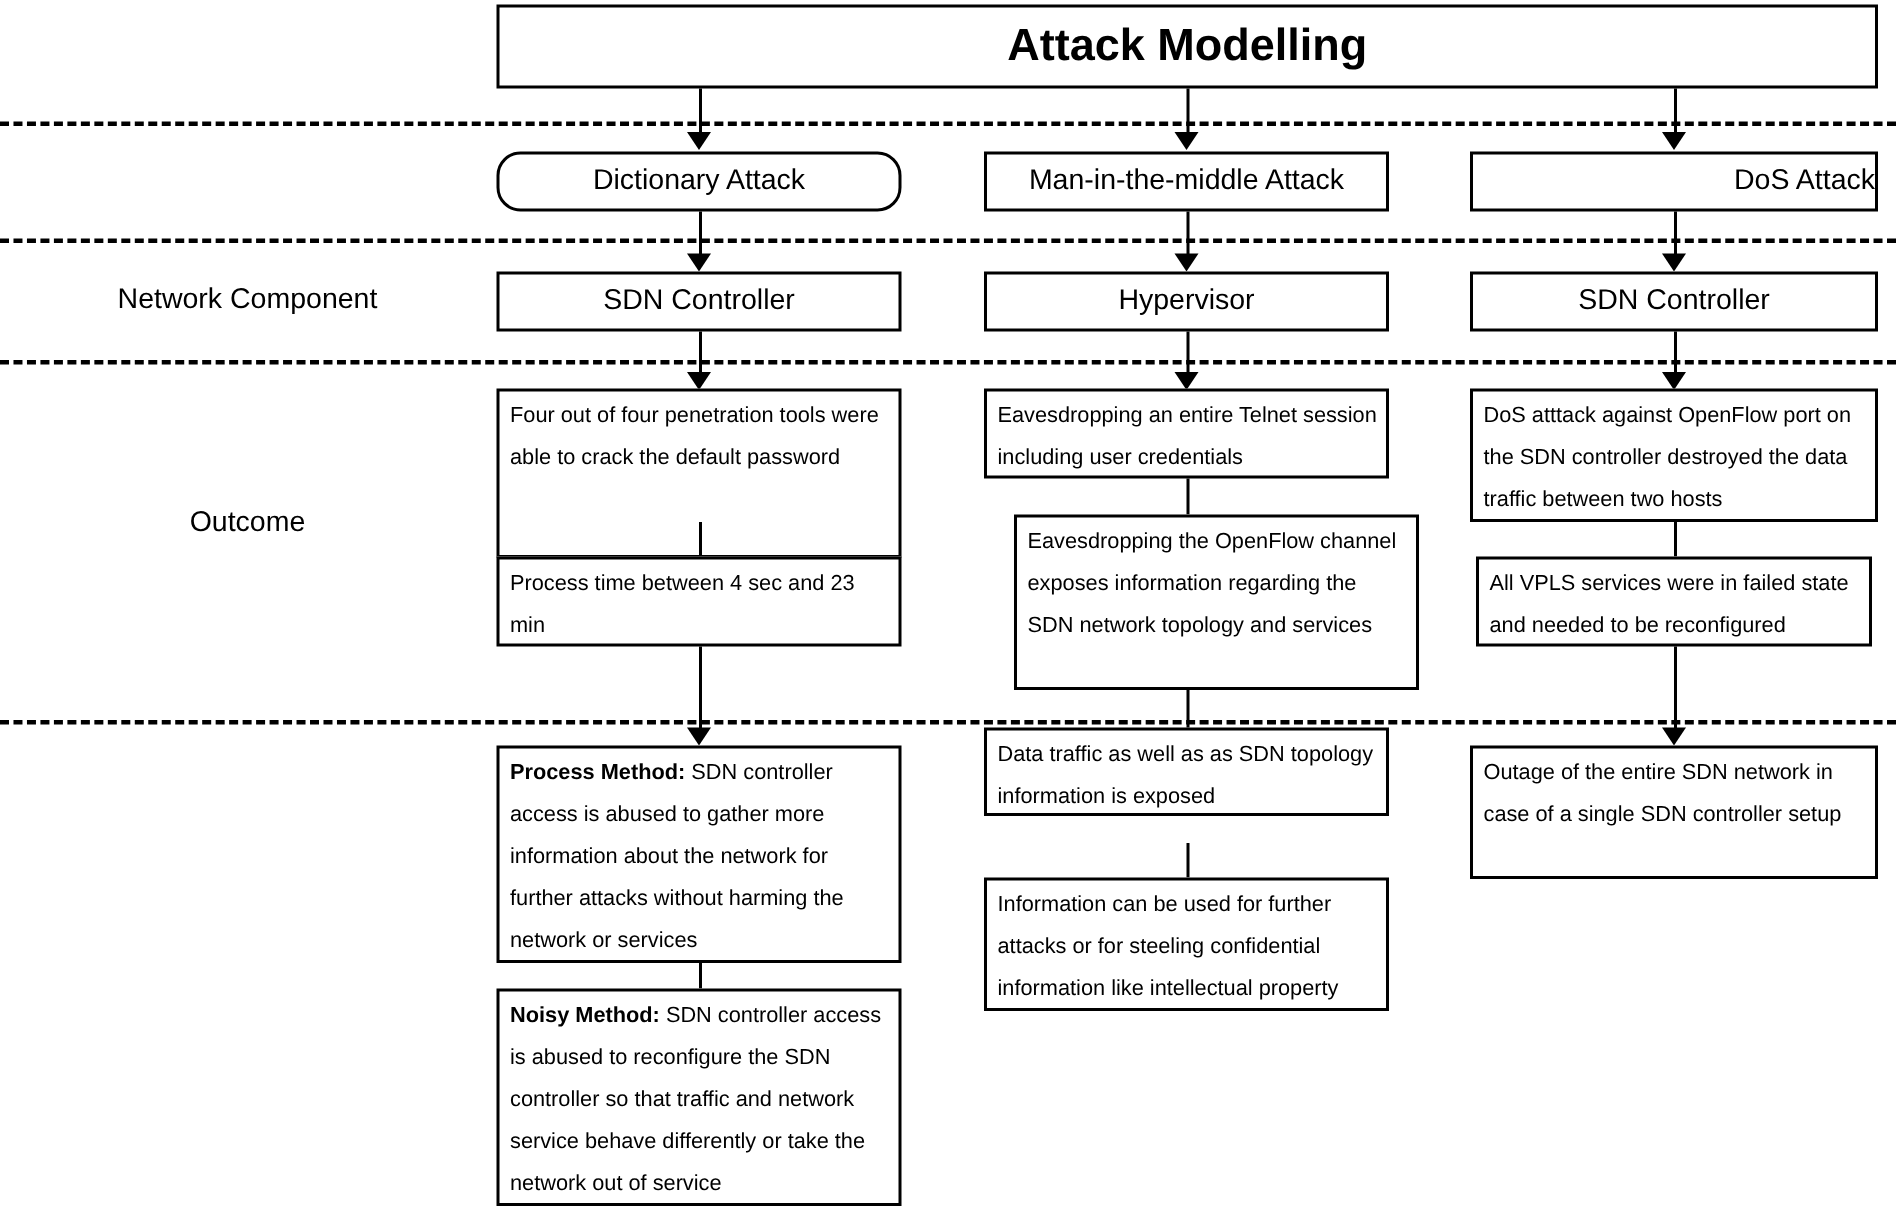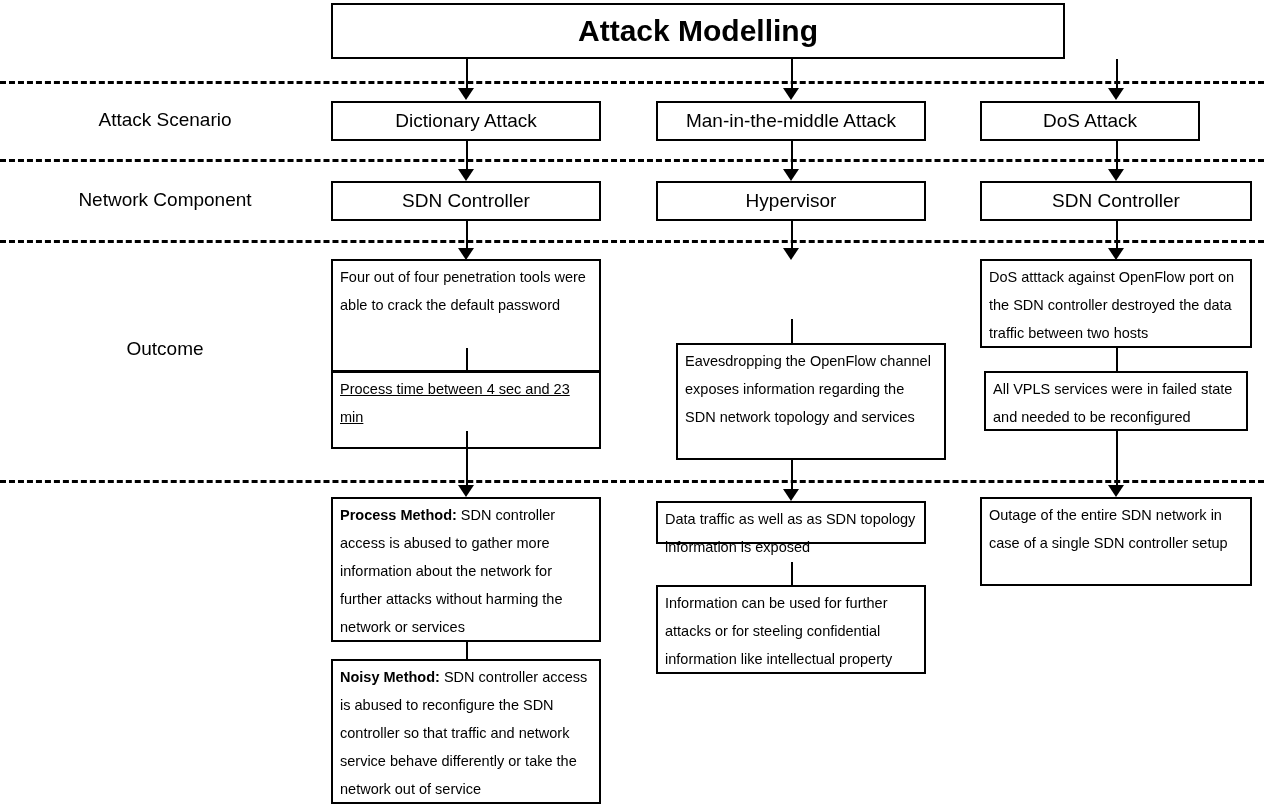--- a/index.html
+++ b/index.html
@@ -84,55 +84,54 @@
     border-left: 8px solid transparent;
     border-right: 8px solid transparent;
     border-top: 12px solid #000000;
   }
 </style>
 </head>
 <body>
 
 <div id="canvas">
 
-  <div class="box title-box" style="left:331px; top:3px; width:734px; height:56px;">
+  <div class="box title-box" style="left:331px; top:3px; width:921px; height:56px;">
     <span>Attack Modelling</span>
   </div>
 
   <div class="sep" style="top:81px;"></div>
   <div class="sep" style="top:159px;"></div>
   <div class="sep" style="top:240px;"></div>
   <div class="sep" style="top:480px;"></div>
 
-  <div class="row-label" style="left:40px; top:109px; width:250px;">Attack Scenario</div>
   <div class="row-label" style="left:20px; top:189px; width:290px;">Network Component</div>
   <div class="row-label" style="left:40px; top:338px; width:250px;">Outcome</div>
 
   <div class="vline" style="left:466px; top:59px; height:33px;"></div>
   <div class="arrow-head" style="left:458px; top:88px;"></div>
 
-  <div class="box node-box" style="left:331px; top:101px; width:270px; height:40px;">
+  <div class="box node-box" style="left:331px; top:101px; width:270px; height:40px;border-radius:16px;">
     <span>Dictionary Attack</span>
   </div>
 
   <div class="vline" style="left:466px; top:141px; height:33px;"></div>
   <div class="arrow-head" style="left:458px; top:169px;"></div>
 
   <div class="box node-box" style="left:331px; top:181px; width:270px; height:40px;">
     <span>SDN Controller</span>
   </div>
 
   <div class="vline" style="left:466px; top:221px; height:32px;"></div>
   <div class="arrow-head" style="left:458px; top:248px;"></div>
 
   <div class="box text-box" style="left:331px; top:259px; width:270px; height:113px;">Four out of four penetration tools were able to crack the default password</div>
 
   <div class="vline" style="left:466px; top:348px; height:23px;"></div>
 
-  <div class="box text-box" style="left:331px; top:371px; width:270px; height:78px;text-decoration:underline;">Process time between 4 sec and 23 min</div>
+  <div class="box text-box" style="left:331px; top:371px; width:270px; height:60px;">Process time between 4 sec and 23 min</div>
 
   <div class="vline" style="left:466px; top:431px; height:59px;"></div>
   <div class="arrow-head" style="left:458px; top:485px;"></div>
 
   <div class="box text-box" style="left:331px; top:497px; width:270px; height:145px;">
     <b>Process Method:</b><span> SDN controller access is abused to gather more information about the network for further attacks without harming the network or services</span>
   </div>
 
   <div class="vline" style="left:466px; top:642px; height:17px;"></div>
 
@@ -150,42 +149,43 @@
   <div class="vline" style="left:791px; top:141px; height:33px;"></div>
   <div class="arrow-head" style="left:783px; top:169px;"></div>
 
   <div class="box node-box" style="left:656px; top:181px; width:270px; height:40px;">
     <span>Hypervisor</span>
   </div>
 
   <div class="vline" style="left:791px; top:221px; height:32px;"></div>
   <div class="arrow-head" style="left:783px; top:248px;"></div>
 
+  <div class="box text-box" style="left:656px; top:259px; width:270px; height:60px;">Eavesdropping an entire Telnet session including user credentials</div>
 
   <div class="vline" style="left:791px; top:319px; height:24px;"></div>
 
   <div class="box text-box" style="left:676px; top:343px; width:270px; height:117px;">Eavesdropping the OpenFlow channel exposes information regarding the SDN network topology and services</div>
 
   <div class="vline" style="left:791px; top:460px; height:33px;"></div>
   <div class="arrow-head" style="left:783px; top:489px;"></div>
 
-  <div class="box text-box" style="left:656px; top:501px; width:270px; height:43px;">
+  <div class="box text-box" style="left:656px; top:485px; width:270px; height:59px;">
     <b></b><span>Data traffic as well as as SDN topology information is exposed</span>
   </div>
 
   <div class="vline" style="left:791px; top:562px; height:23px;"></div>
 
   <div class="box text-box" style="left:656px; top:585px; width:270px; height:89px;">
     <b></b><span>Information can be used for further attacks or for steeling confidential information like intellectual property</span>
   </div>
 
   <div class="vline" style="left:1116px; top:59px; height:33px;"></div>
   <div class="arrow-head" style="left:1108px; top:88px;"></div>
 
-  <div class="box node-box" style="left:980px; top:101px; width:220px; height:40px;">
+  <div class="box node-box" style="left:980px; top:101px; width:272px; height:40px;justify-content:flex-end;">
     <span>DoS Attack</span>
   </div>
 
   <div class="vline" style="left:1116px; top:141px; height:33px;"></div>
   <div class="arrow-head" style="left:1108px; top:169px;"></div>
 
   <div class="box node-box" style="left:980px; top:181px; width:272px; height:40px;">
     <span>SDN Controller</span>
   </div>
 

